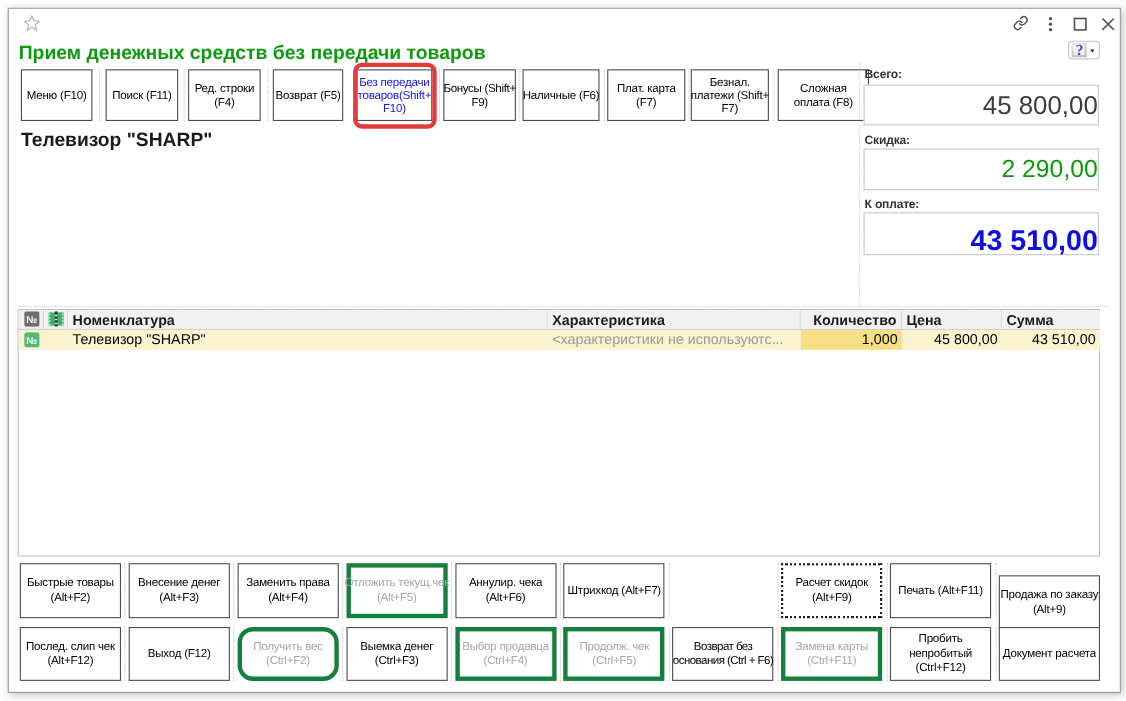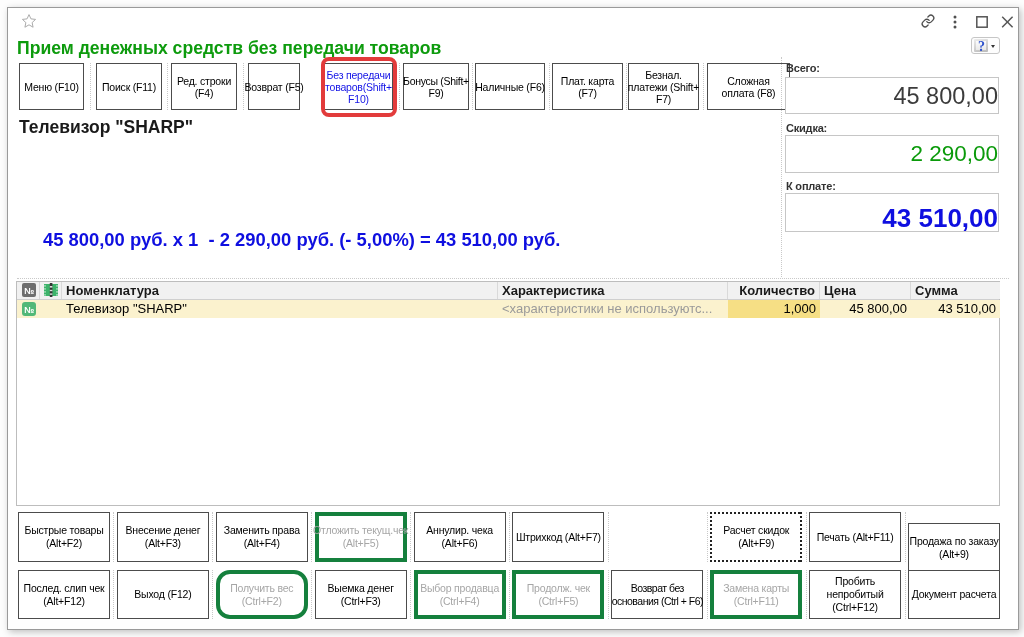--- a/index.html
+++ b/index.html
@@ -57,21 +57,21 @@
     <div style="position:absolute;left:2.5px;top:1.5px;width:14px;height:13px;background:linear-gradient(160deg,#ededed,#b9b9b9);border-radius:1px;">
       <div style="position:absolute;left:2px;top:2px;right:2px;bottom:2px;background:linear-gradient(#fcfcfc,#e9e9e9);"></div>
     </div>
     <div style="position:absolute;left:3px;top:1px;width:14px;height:18px;color:#2e52cc;font-family:'Liberation Serif',serif;font-weight:bold;font-size:14px;text-align:center;">?</div>
     <div style="position:absolute;right:3.5px;top:7.5px;width:0;height:0;border-left:2.5px solid transparent;border-right:2.5px solid transparent;border-top:3px solid #333;"></div>
   </div>
   <div id="title">Прием денежных средств без передачи товаров</div>
   <div class="tbtn" style="left:11px;width:65px;">Меню (F10)</div>
   <div class="tbtn" style="left:88px;width:66px;">Поиск (F11)</div>
   <div class="tbtn" style="left:163px;width:66px;">Ред. строки<br>(F4)</div>
-  <div class="tbtn" style="left:240px;width:52px;">Возврат (F5)</div>
+  <div class="tbtn" style="left:240px;width:64px;">Возврат (F5)</div>
   <div class="tbtn" style="left:316px;width:69px;color:#1414e6;">Без передачи<br>товаров(Shift+<br>F10)</div>
   <div class="tbtn" style="left:395px;width:66px;letter-spacing:-0.3px;">Бонусы (Shift+<br>F9)</div>
   <div class="tbtn" style="left:467px;width:70px;">Наличные (F6)</div>
   <div class="tbtn" style="left:544px;width:71px;">Плат. карта<br>(F7)</div>
   <div class="tbtn" style="left:620px;width:71px;">Безнал.<br>платежи (Shift+<br>F7)</div>
   <div class="tbtn" style="left:699px;width:83px;">Сложная<br>оплата (F8)</div>
   <div class="abs" style="left:313px;top:49px;width:76px;height:60px;border:4px solid #e23b3b;border-radius:8px;"></div>
   <div class="vsep" style="left:82px;top:55px;height:47px;"></div>
   <div class="vsep" style="left:158.5px;top:55px;height:47px;"></div>
   <div class="vsep" style="left:234.5px;top:55px;height:47px;"></div>
@@ -81,21 +81,20 @@
   <div class="vsep" style="left:617.5px;top:55px;height:47px;"></div>
   <div class="vsep" style="left:695px;top:55px;height:47px;"></div>
   <div class="vsep" style="left:773px;top:49px;height:220px;"></div>
   <div class="rlabel" style="top:54px;">Всего:</div>
   <div class="rbox" style="top:68.5px;height:37.5px;line-height:37.5px;color:#3c3c3c;">45 800,00</div>
   <div class="rlabel" style="top:114px;">Скидка:</div>
   <div class="rbox" style="top:127px;height:38px;line-height:36.5px;font-size:22.5px;color:#0a9a0a;">2 290,00</div>
   <div class="rlabel" style="top:172px;">К оплате:</div>
   <div class="rbox" style="top:185px;height:39px;line-height:48px;font-size:26px;color:#0f0fe0;font-weight:bold;">43 510,00</div>
   <div class="abs" style="left:11px;top:109px;font-size:17.5px;font-weight:bold;color:#1a1a1a;line-height:20px;">Телевизор "SHARP"</div>
-  <div class="abs" style="left:35px;top:222px;font-size:18.4px;font-weight:bold;color:#0f0fe0;line-height:20px;white-space:nowrap;">45 800,00 руб. x 1&nbsp; - 2 290,00 руб. (- 5,00%) = 43 510,00 руб.</div>
   <div class="hsep" style="left:9px;top:269.5px;width:992px;"></div>
   <div id="tbl">
     <div class="hcell" style="left:0;width:23px;">
       <svg style="position:absolute;left:5px;top:1px" width="14" height="14" viewBox="0 0 14 14">
         <rect x="0" y="0" width="14" height="14" rx="2" fill="#6e6e6e"></rect>
         <text x="7" y="10.5" font-size="9" font-weight="bold" fill="#fff" text-anchor="middle" font-family="Liberation Sans">№</text>
       </svg>
     </div>
     <div class="hcell" style="left:23px;width:22px;">
       <svg style="position:absolute;left:4px;top:1px" width="14" height="14" viewBox="0 0 14 14">

